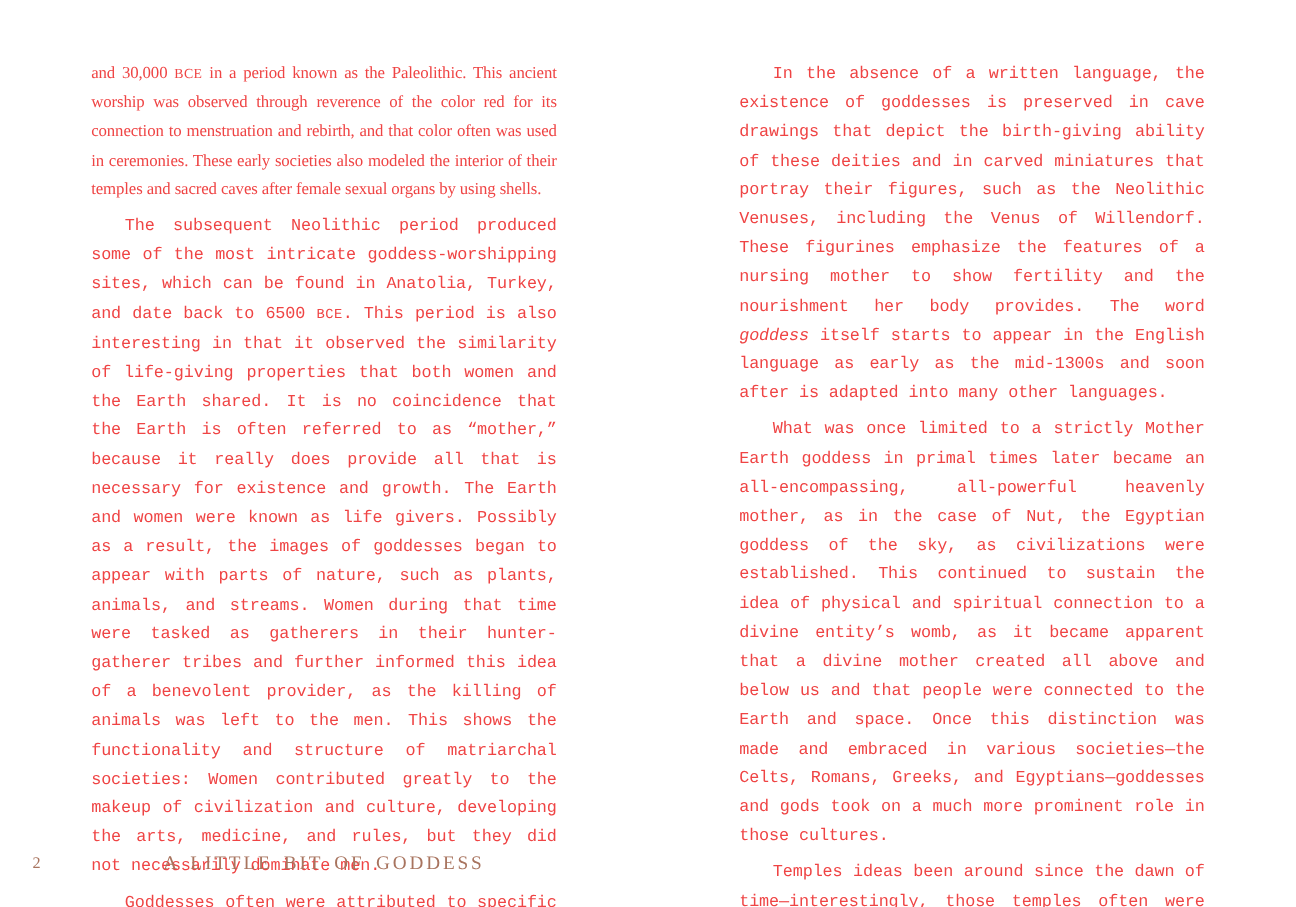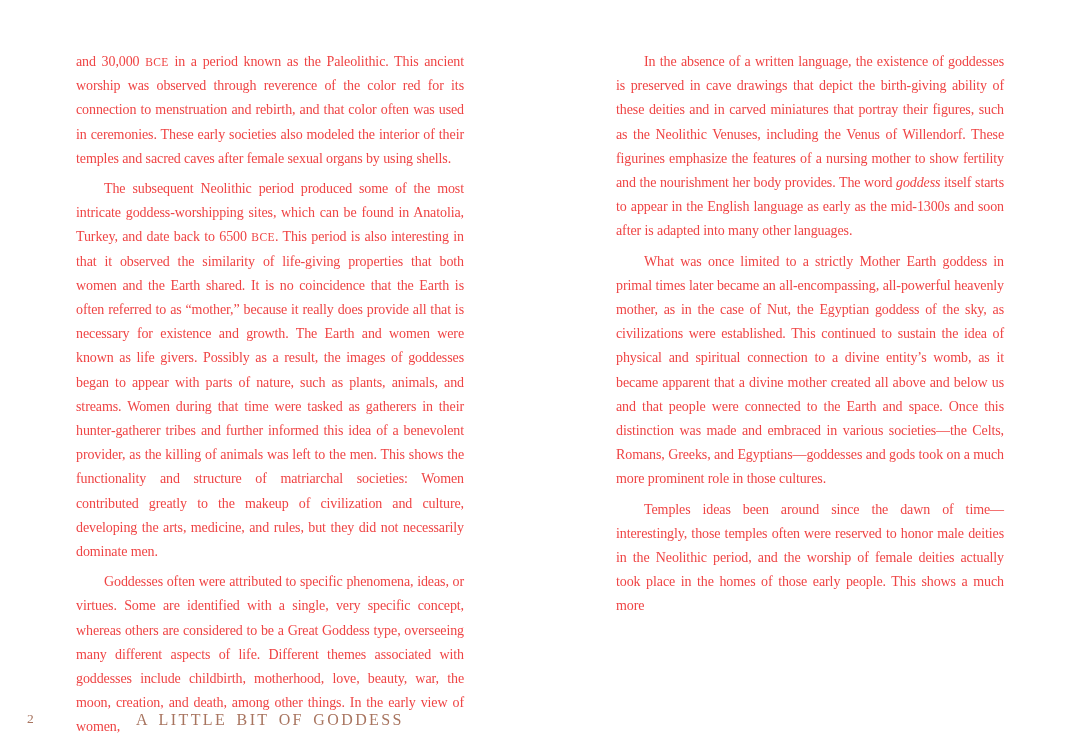--- a/index.html
+++ b/index.html
@@ -33,20 +33,21 @@
   .para {
     margin: 6px;
     font-size: 14px;
     line-height: 24.2px;
     letter-spacing: -0.1px;
     color: #ef4444;
     text-align: justify;
   }
   .para.indent {
     text-indent: 28px;
+    font-family: Liberation Mono, monospace;
   }
   .para .sc {
     font-size: 11.5px;
     letter-spacing: 0.4px;
   }
   .footer {
     position: absolute;
     left: 0;
     right: 0;
     bottom: 29px;

